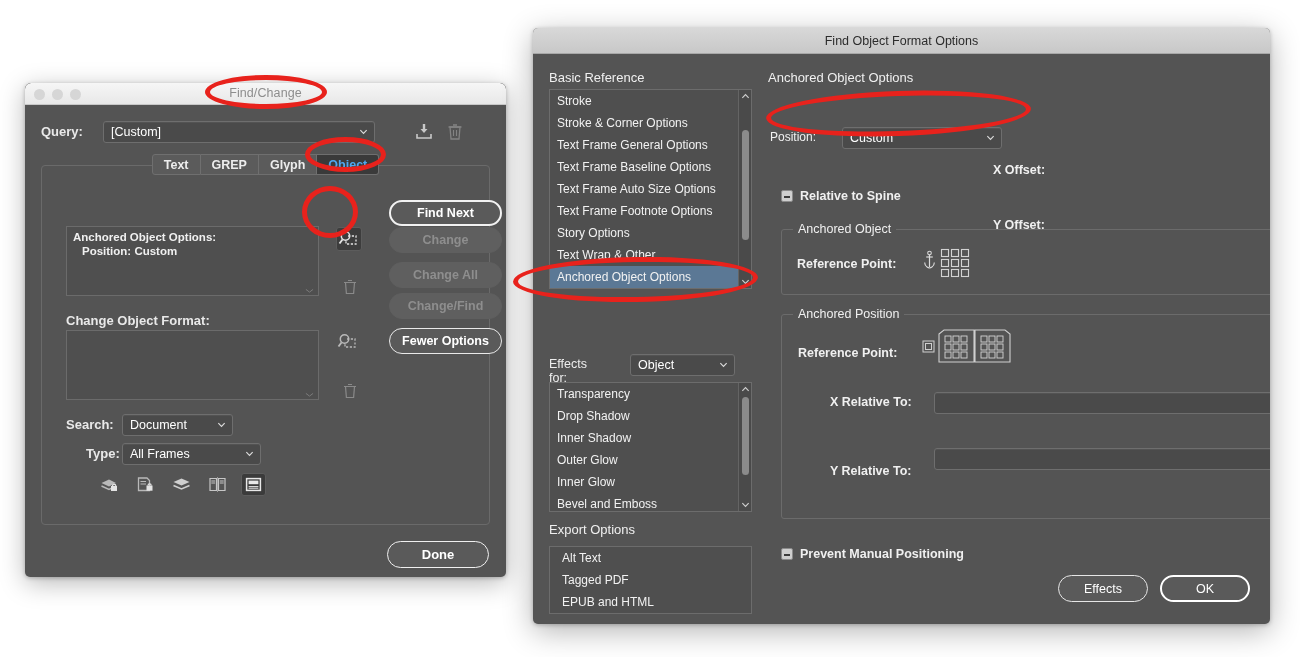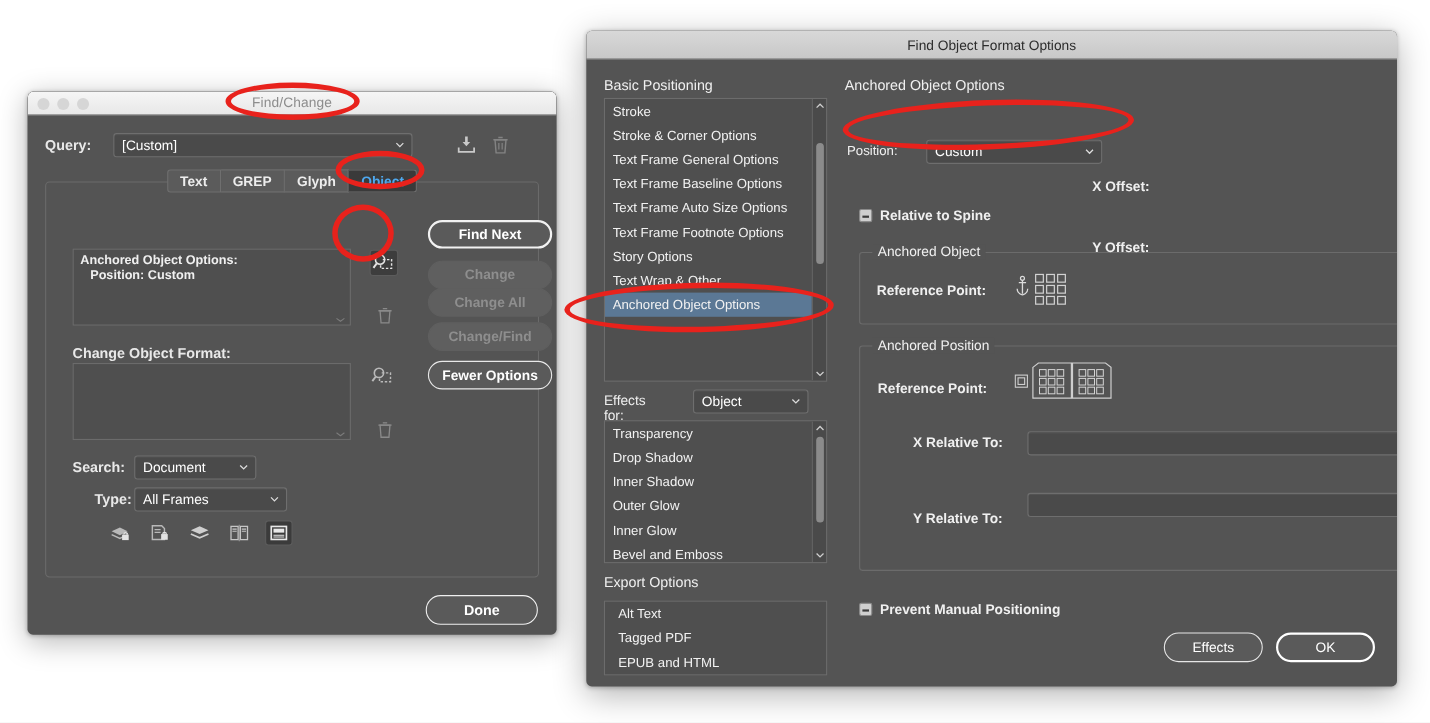--- a/index.html
+++ b/index.html
@@ -95,21 +95,21 @@
   
   .pill {
     position:absolute; left:364px; width:113px; height:26px; border-radius:13px;
     display:flex; align-items:center; justify-content:center;
     font-size:12.5px; font-weight:bold;
   }
   .pill.primary { background:#5a5a5a; border:2px solid #f2f2f2; color:#ffffff; }
   .pill.norm    { background:#5f5f5f; border:1px solid #5f5f5f; color:#8e8e8e; }
   .pill.outline { background:#5a5a5a; border:1.6px solid #e9e9e9; color:#ffffff; }
   #btn-findnext { top:95px; }
-  #btn-change { top:132px; }
+  #btn-change { top:122px; }
   #btn-changeall { top:157px; }
   #btn-changefind { top:188px; }
   #btn-feweropt { top:223px; }
 
   #search-row { position:absolute; left:41px; top:309px; height:22px; }
   #search-label { position:absolute; left:0px; top:3px; }
   #search-select { position:absolute; left:56px; top:0; width:111px; }
   #type-row { position:absolute; left:41px; top:338px; height:22px; }
   #type-label { position:absolute; left:20px; top:3px; }
   #type-select { position:absolute; left:56px; top:0; width:139px; }
@@ -139,21 +139,21 @@
   }
   #fof-body { position:relative; height: calc(100% - 26px); }
 
   .sec-head { color:#f0f0f0; font-size:13px; }
   #basic-head { position:absolute; left:16px; top:16px; }
   #aoo-head { position:absolute; left:235px; top:16px; }
 
   .listbox {
     position:absolute; background:#4f4f4f; border:1px solid #6c6c6c; overflow:hidden;
   }
-  #basic-list { left:16px; top:35px; width:203px; height:258px; }
+  #basic-list { left:16px; top:35px; width:203px; height:200px; }
   .li { height:22px; line-height:22px; padding-left:7px; color:#f2f2f2; font-size:12px; }
   .li.sel { background:#5b7895; }
   .sb {
     position:absolute; right:0; top:0; bottom:0; width:13px;
     background:#4a4a4a; border-left:1px solid #646464;
   }
   .sb .thumb { position:absolute; left:3px; width:7px; border-radius:4px; background:#8b8b8b; }
   .sb .ar { position:absolute; left:2px; width:9px; height:9px; }
 
   #effects-row { position:absolute; left:16px; top:300px; height:22px; }
@@ -391,21 +391,21 @@
       <div id="btn-done">Done</div>
     </div>
   </div>
 
   <div id="fof">
     <div id="fof-titlebar">
       <span>Find Object Format Options</span>
     </div>
     <div id="fof-body">
 
-      <div id="basic-head" class="sec-head">Basic Positioning</div>
+      <div id="basic-head" class="sec-head">Basic Reference</div>
       <div id="basic-list" class="listbox">
         <div class="li">Stroke</div>
         <div class="li">Stroke &amp; Corner Options</div>
         <div class="li">Text Frame General Options</div>
         <div class="li">Text Frame Baseline Options</div>
         <div class="li">Text Frame Auto Size Options</div>
         <div class="li">Text Frame Footnote Options</div>
         <div class="li">Story Options</div>
         <div class="li">Text Wrap &amp; Other</div>
         <div class="li sel">Anchored Object Options</div>

